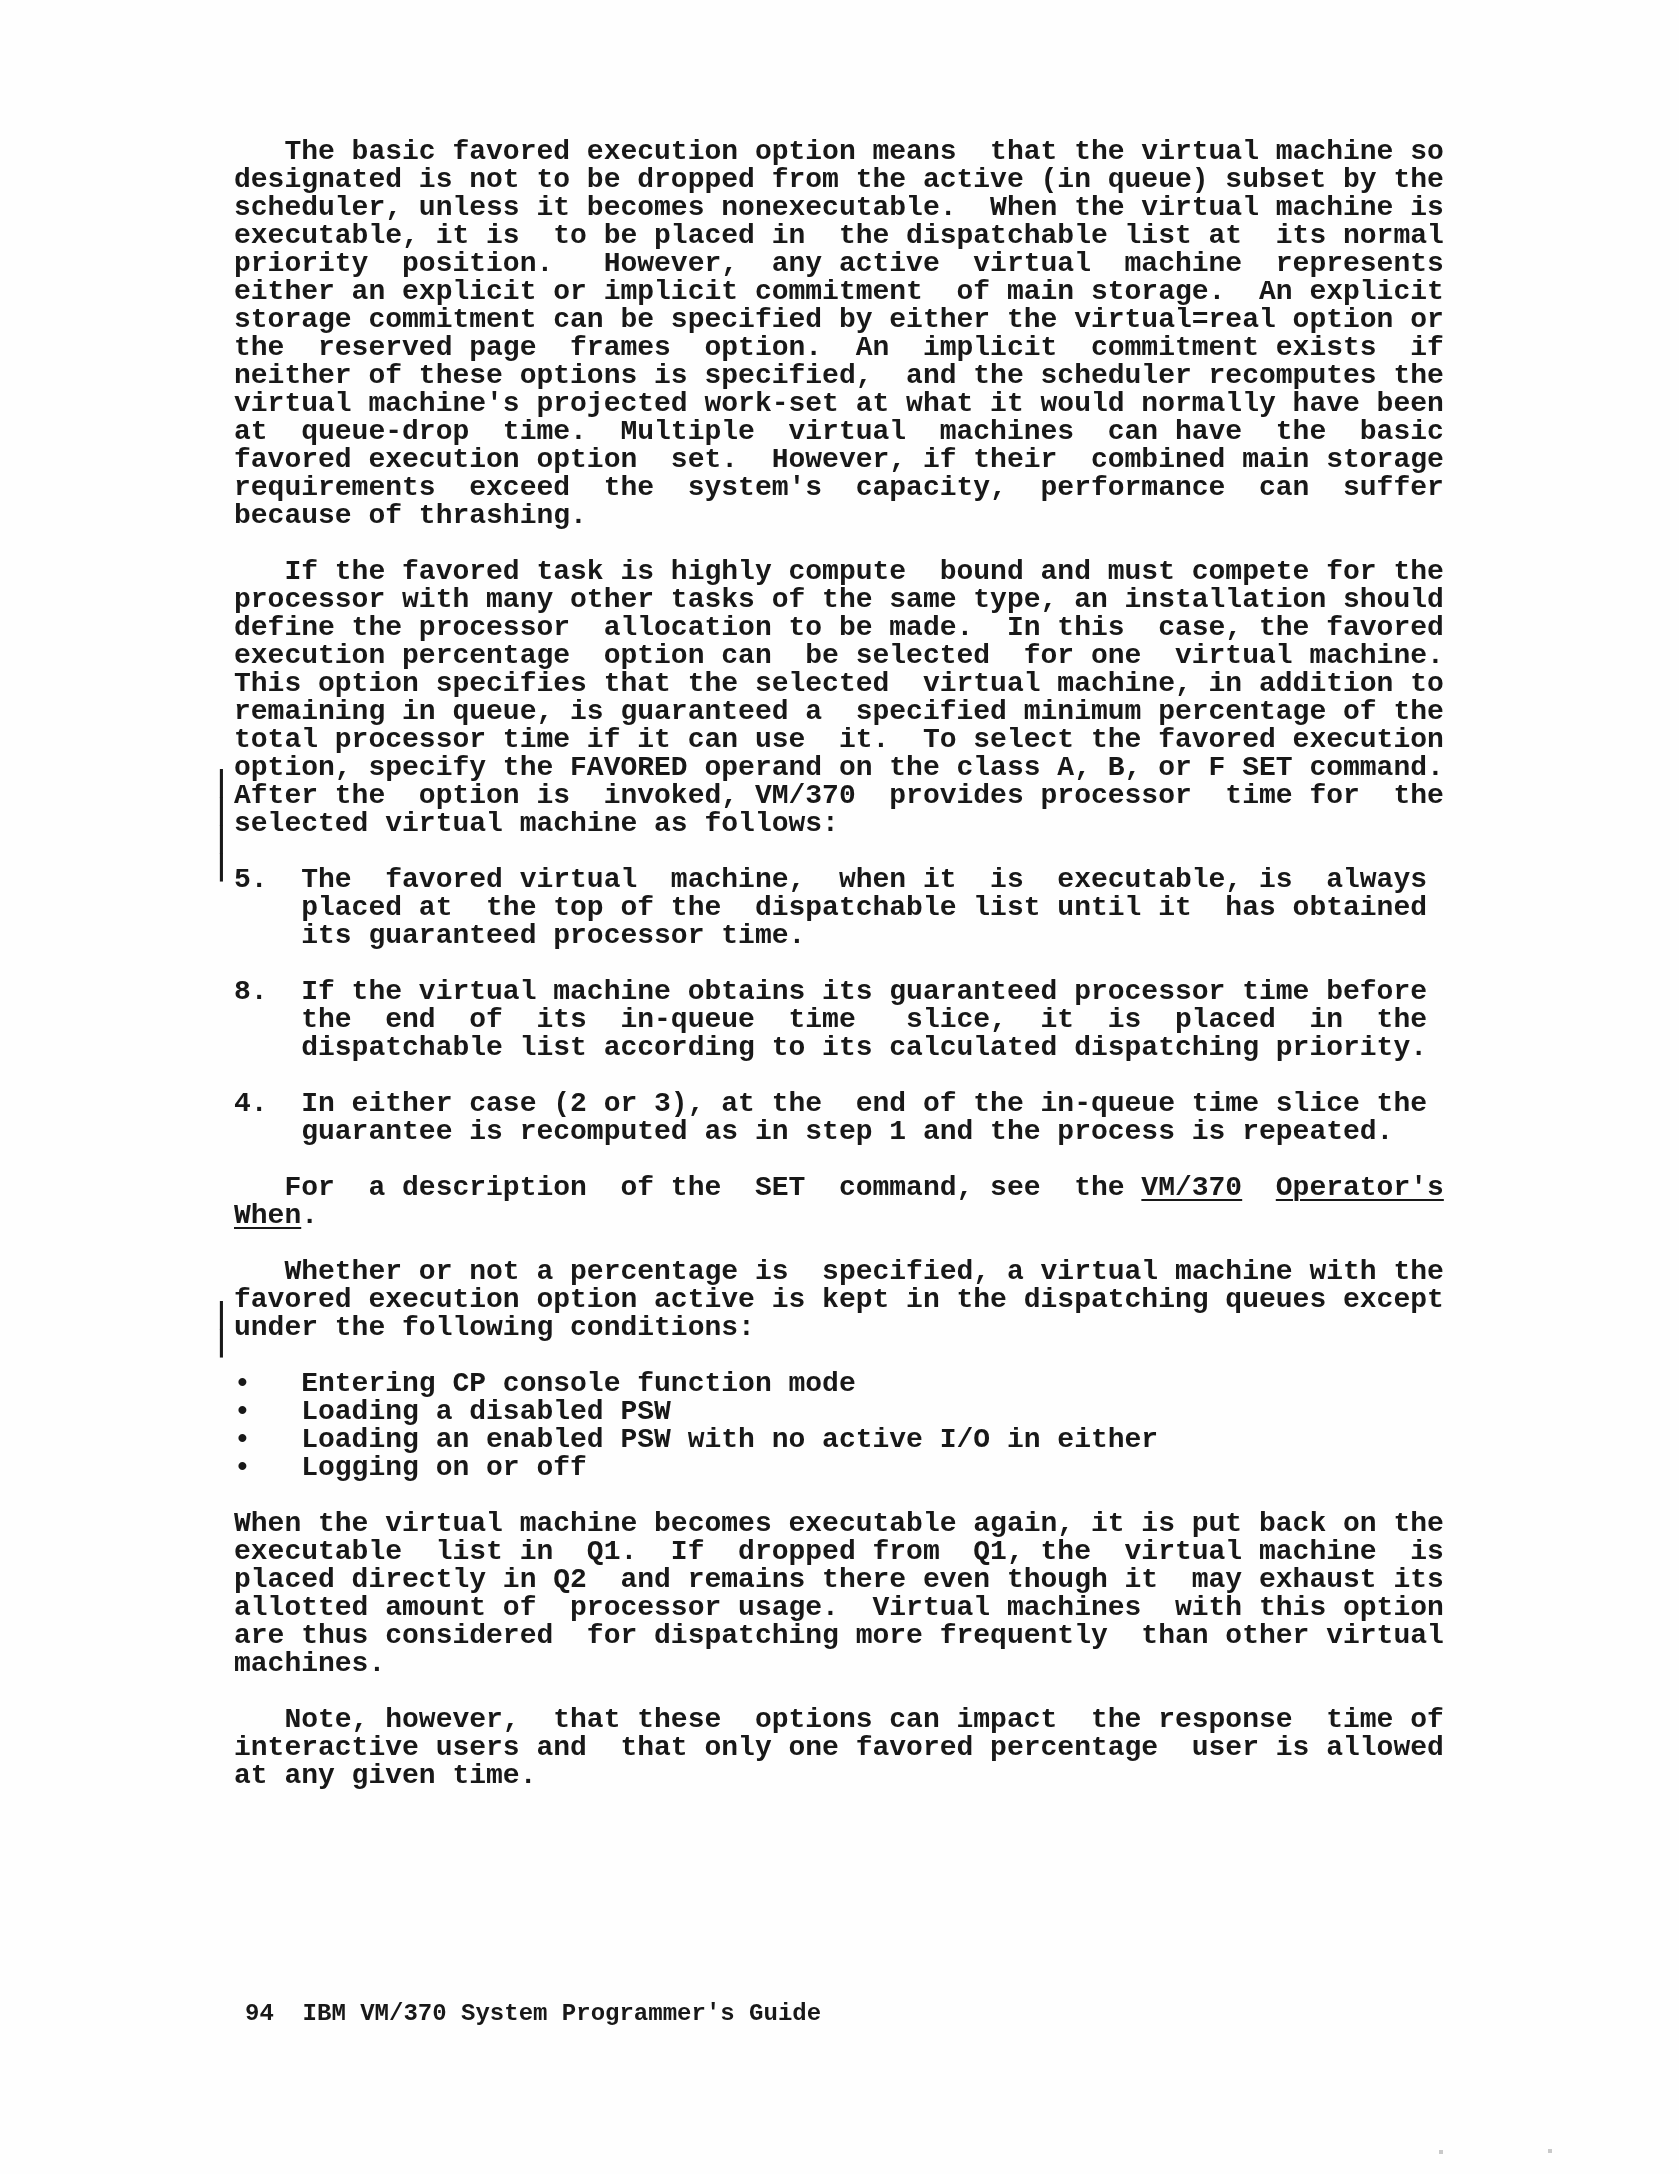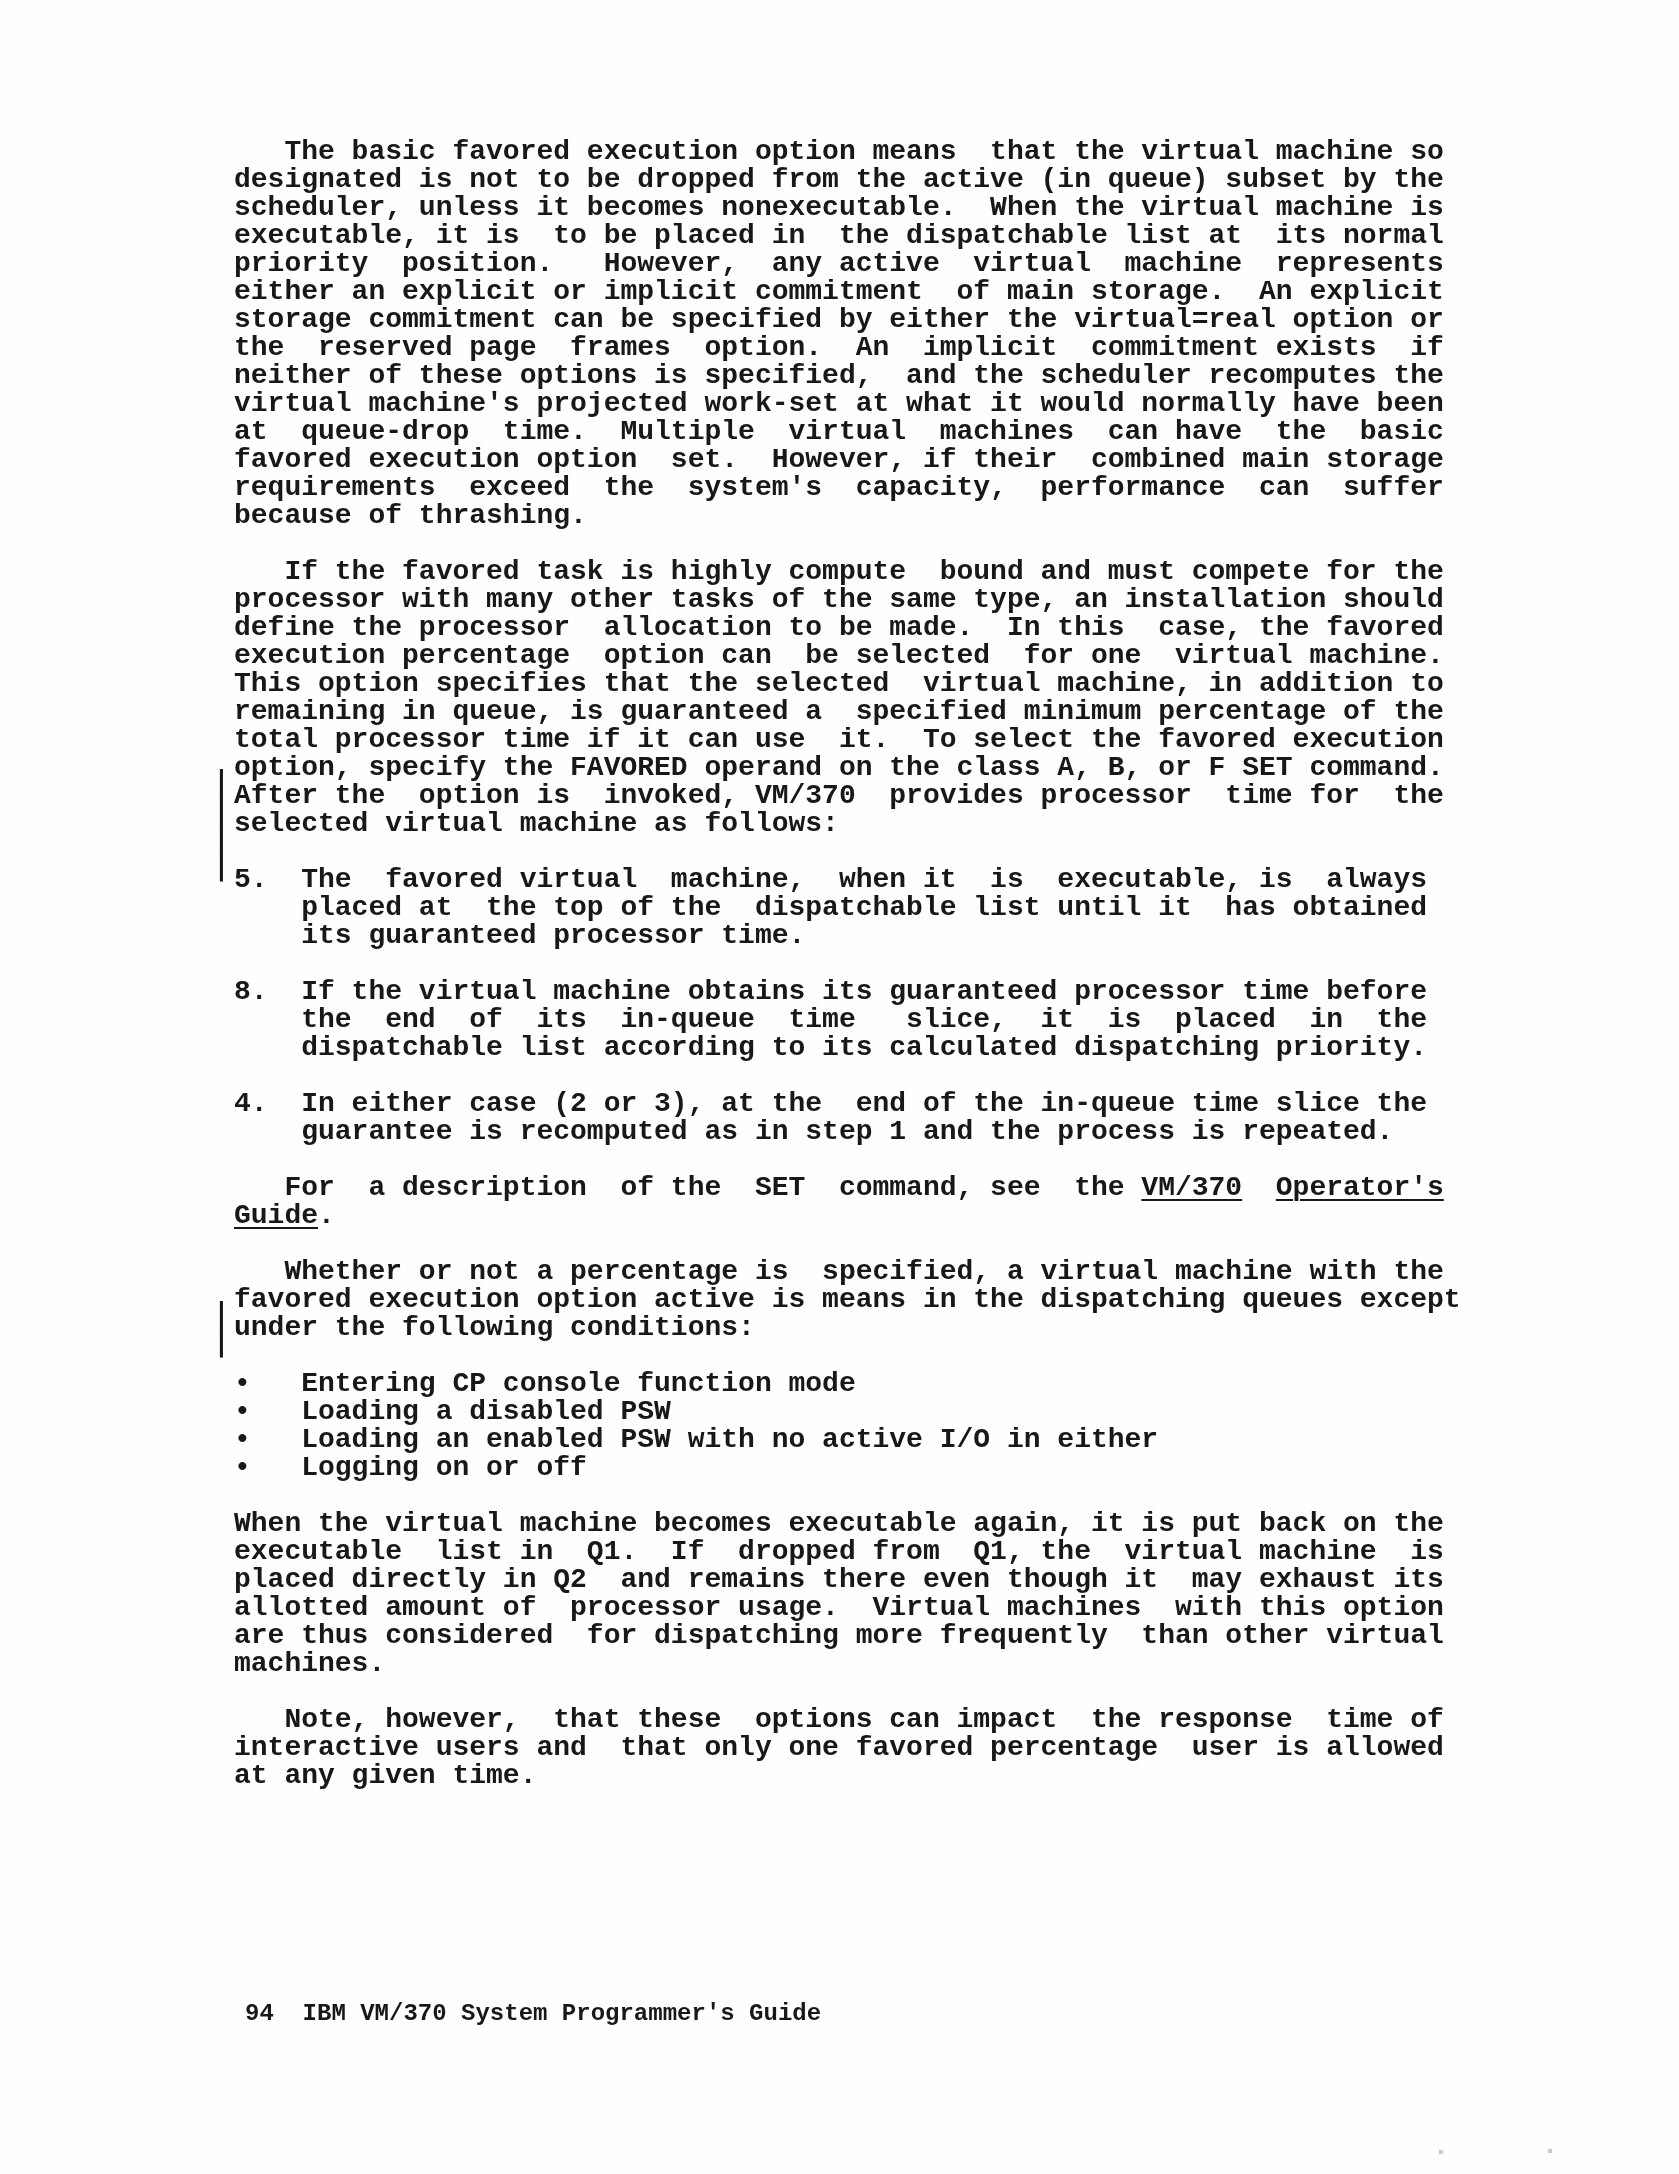--- a/index.html
+++ b/index.html
@@ -111,23 +111,23 @@
 selected virtual machine as follows:</div>
       <div class="block">5.  The  favored virtual  machine,  when it  is  executable, is  always
     placed at  the top of the  dispatchable list until it  has obtained
     its guaranteed processor time.</div>
       <div class="block">8.  If the virtual machine obtains its guaranteed processor time before
     the  end  of  its  in-queue  time   slice,  it  is  placed  in  the
     dispatchable list according to its calculated dispatching priority.</div>
       <div class="block">4.  In either case (2 or 3), at the  end of the in-queue time slice the
     guarantee is recomputed as in step 1 and the process is repeated.</div>
       <div class="block"><span>   For  a description  of the  SET  command, see  the </span><span class="u">VM/370</span><span>  </span><span class="u">Operator's</span><span>
-</span><span class="u">Guide</span><span>.</span></div>
+</span><span class="u">When</span><span>.</span></div>
       <div class="block">   Whether or not a percentage is  specified, a virtual machine with the
-favored execution option active is means in the dispatching queues except
+favored execution option active is kept in the dispatching queues except
 under the following conditions:</div>
       <div class="block">•   Entering CP console function mode
 •   Loading a disabled PSW
 •   Loading an enabled PSW with no active I/O in either
 •   Logging on or off</div>
       <div class="block">When the virtual machine becomes executable again, it is put back on the
 executable  list in  Q1.  If  dropped from  Q1, the  virtual machine  is
 placed directly in Q2  and remains there even though it  may exhaust its
 allotted amount of  processor usage.  Virtual machines  with this option
 are thus considered  for dispatching more frequently  than other virtual

